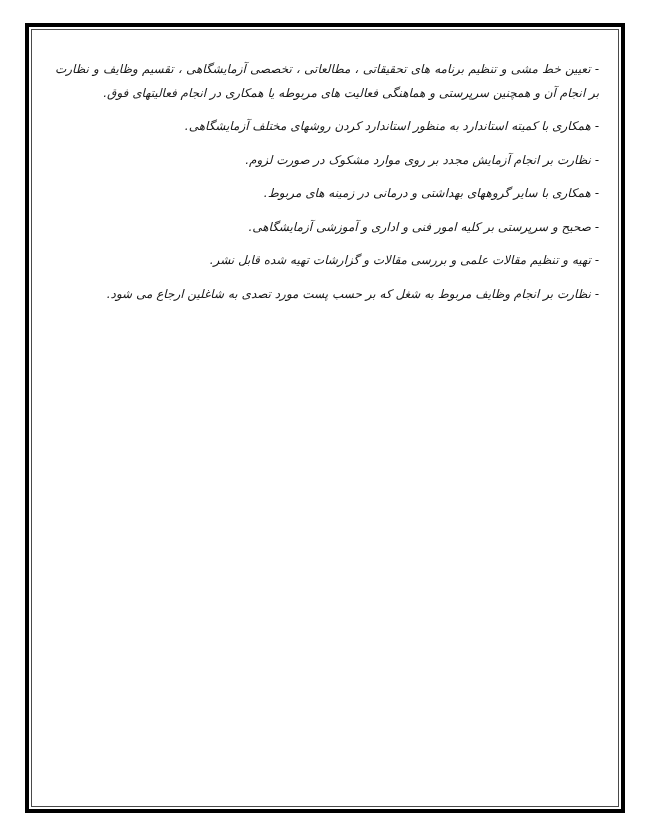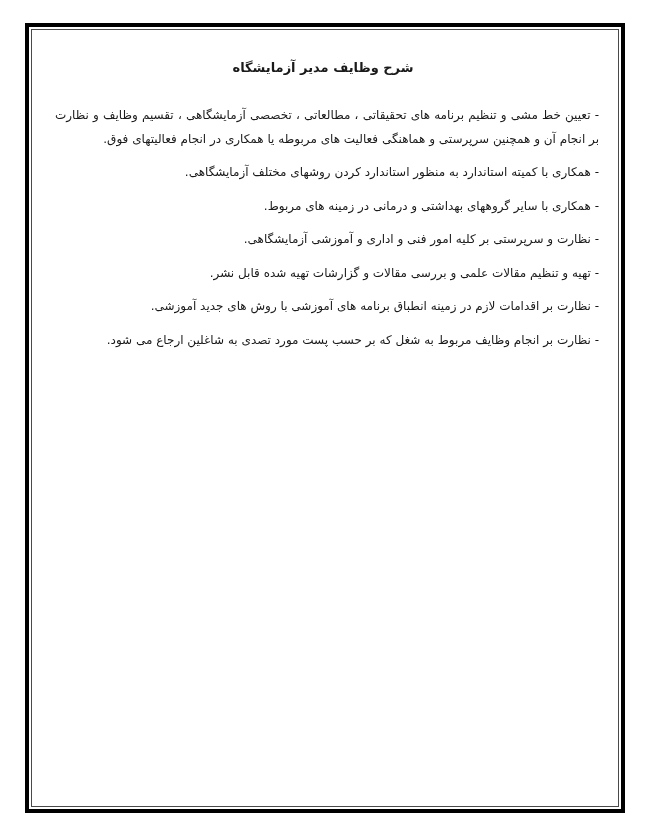--- a/index.html
+++ b/index.html
@@ -42,33 +42,33 @@
     text-align: center;
     margin: 0 0 26px 0;
     line-height: 20px;
   }
   .duty {
     font-size: 12px;
     line-height: 23.5px;
     margin: 0 0 10px 8px;
     text-align: justify;
     text-align-last: right;
+    font-style: italic;
   }
 </style>
 </head>
 <body>
 
 <div class="frame-outer">
   <div class="frame-inner"></div>
 </div>
 
 <div class="content">
-  <h1 class="title">شرح وظایف مدیر آزمایشگاه</h1>
   <div>
       <p class="duty">- تعیین خط مشی و تنظیم برنامه های تحقیقاتی ، مطالعاتی ، تخصصی آزمایشگاهی ، تقسیم وظایف و نظارت بر انجام آن و همچنین سرپرستی و هماهنگی فعالیت های مربوطه یا همکاری در انجام فعالیتهای فوق.</p>
       <p class="duty">- همکاری با کمیته استاندارد به منظور استاندارد کردن روشهای مختلف آزمایشگاهی.</p>
+      <p class="duty">- نظارت بر انجام آزمایش مجدد بر روی موارد مشکوک در صورت لزوم.</p>
       <p class="duty">- همکاری با سایر گروههای بهداشتی و درمانی در زمینه های مربوط.</p>
-      <p class="duty">- نظارت و سرپرستی بر کلیه امور فنی و اداری و آموزشی آزمایشگاهی.</p>
+      <p class="duty">- صحیح و سرپرستی بر کلیه امور فنی و اداری و آموزشی آزمایشگاهی.</p>
       <p class="duty">- تهیه و تنظیم مقالات علمی و بررسی مقالات و گزارشات تهیه شده قابل نشر.</p>
-      <p class="duty">- نظارت بر اقدامات لازم در زمینه انطباق برنامه های آموزشی با روش های جدید آموزشی.</p>
       <p class="duty">- نظارت بر انجام وظایف مربوط به شغل که بر حسب پست مورد تصدی به شاغلین ارجاع می شود.</p>
     </div>
 </div>
 
 </body></html>

